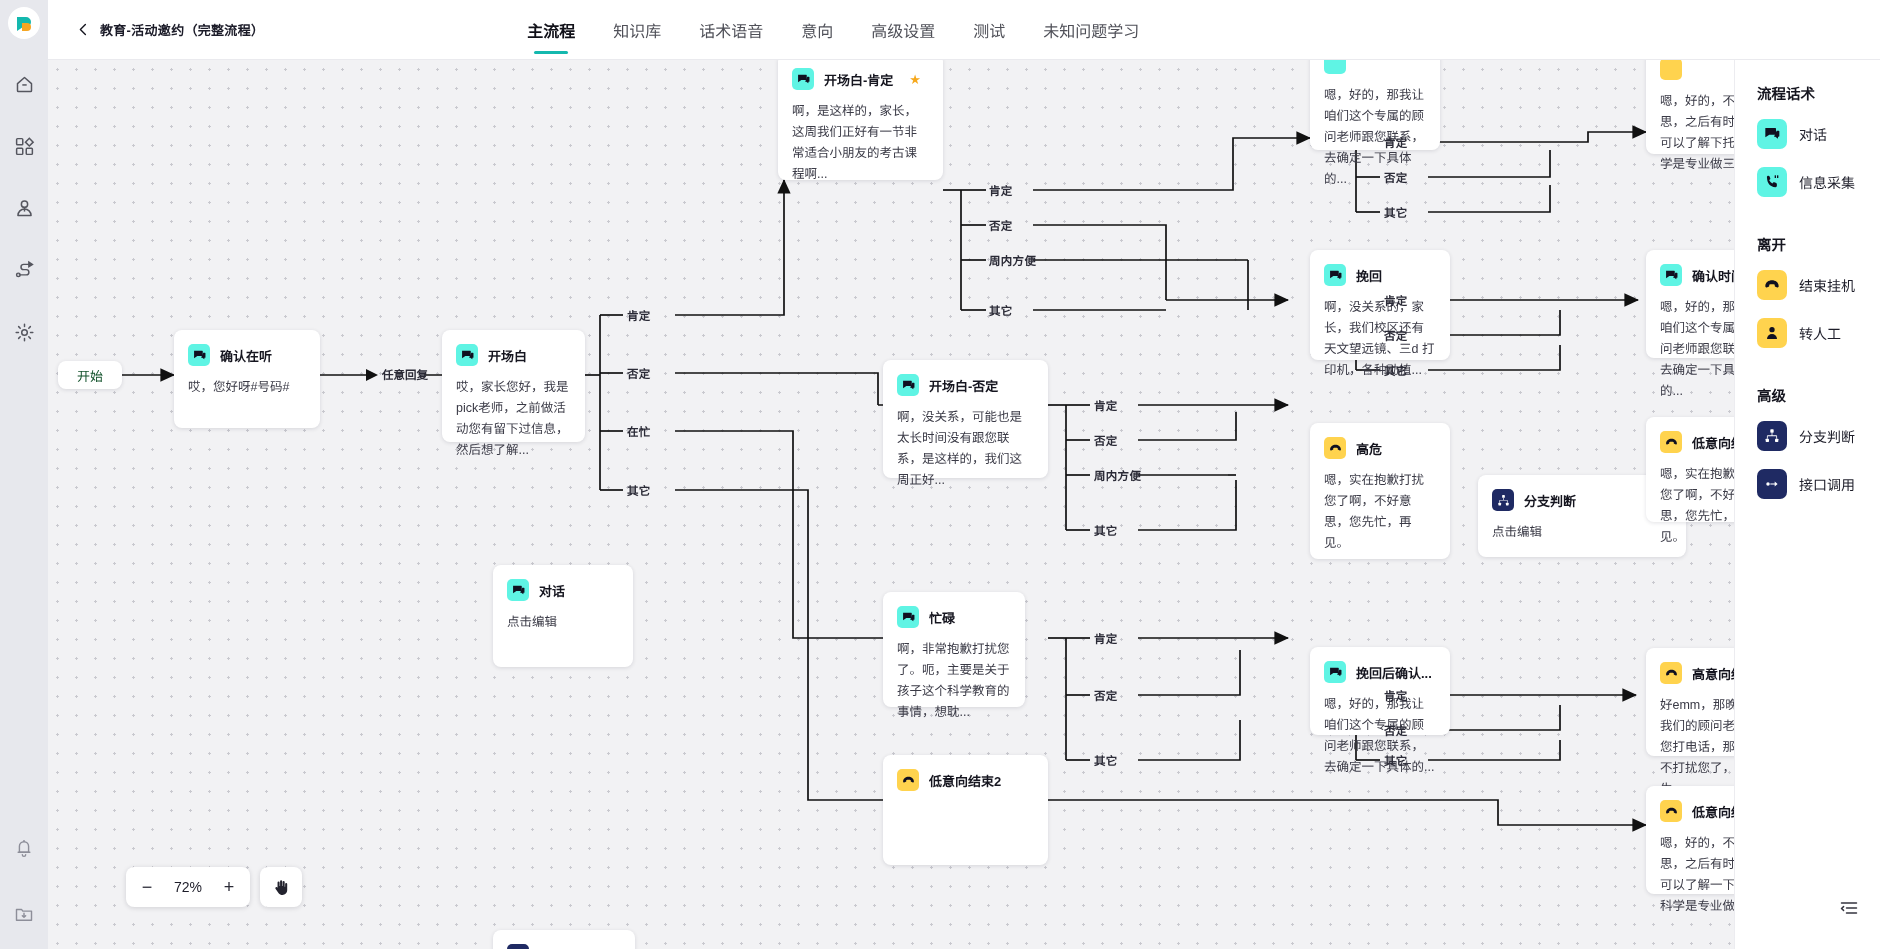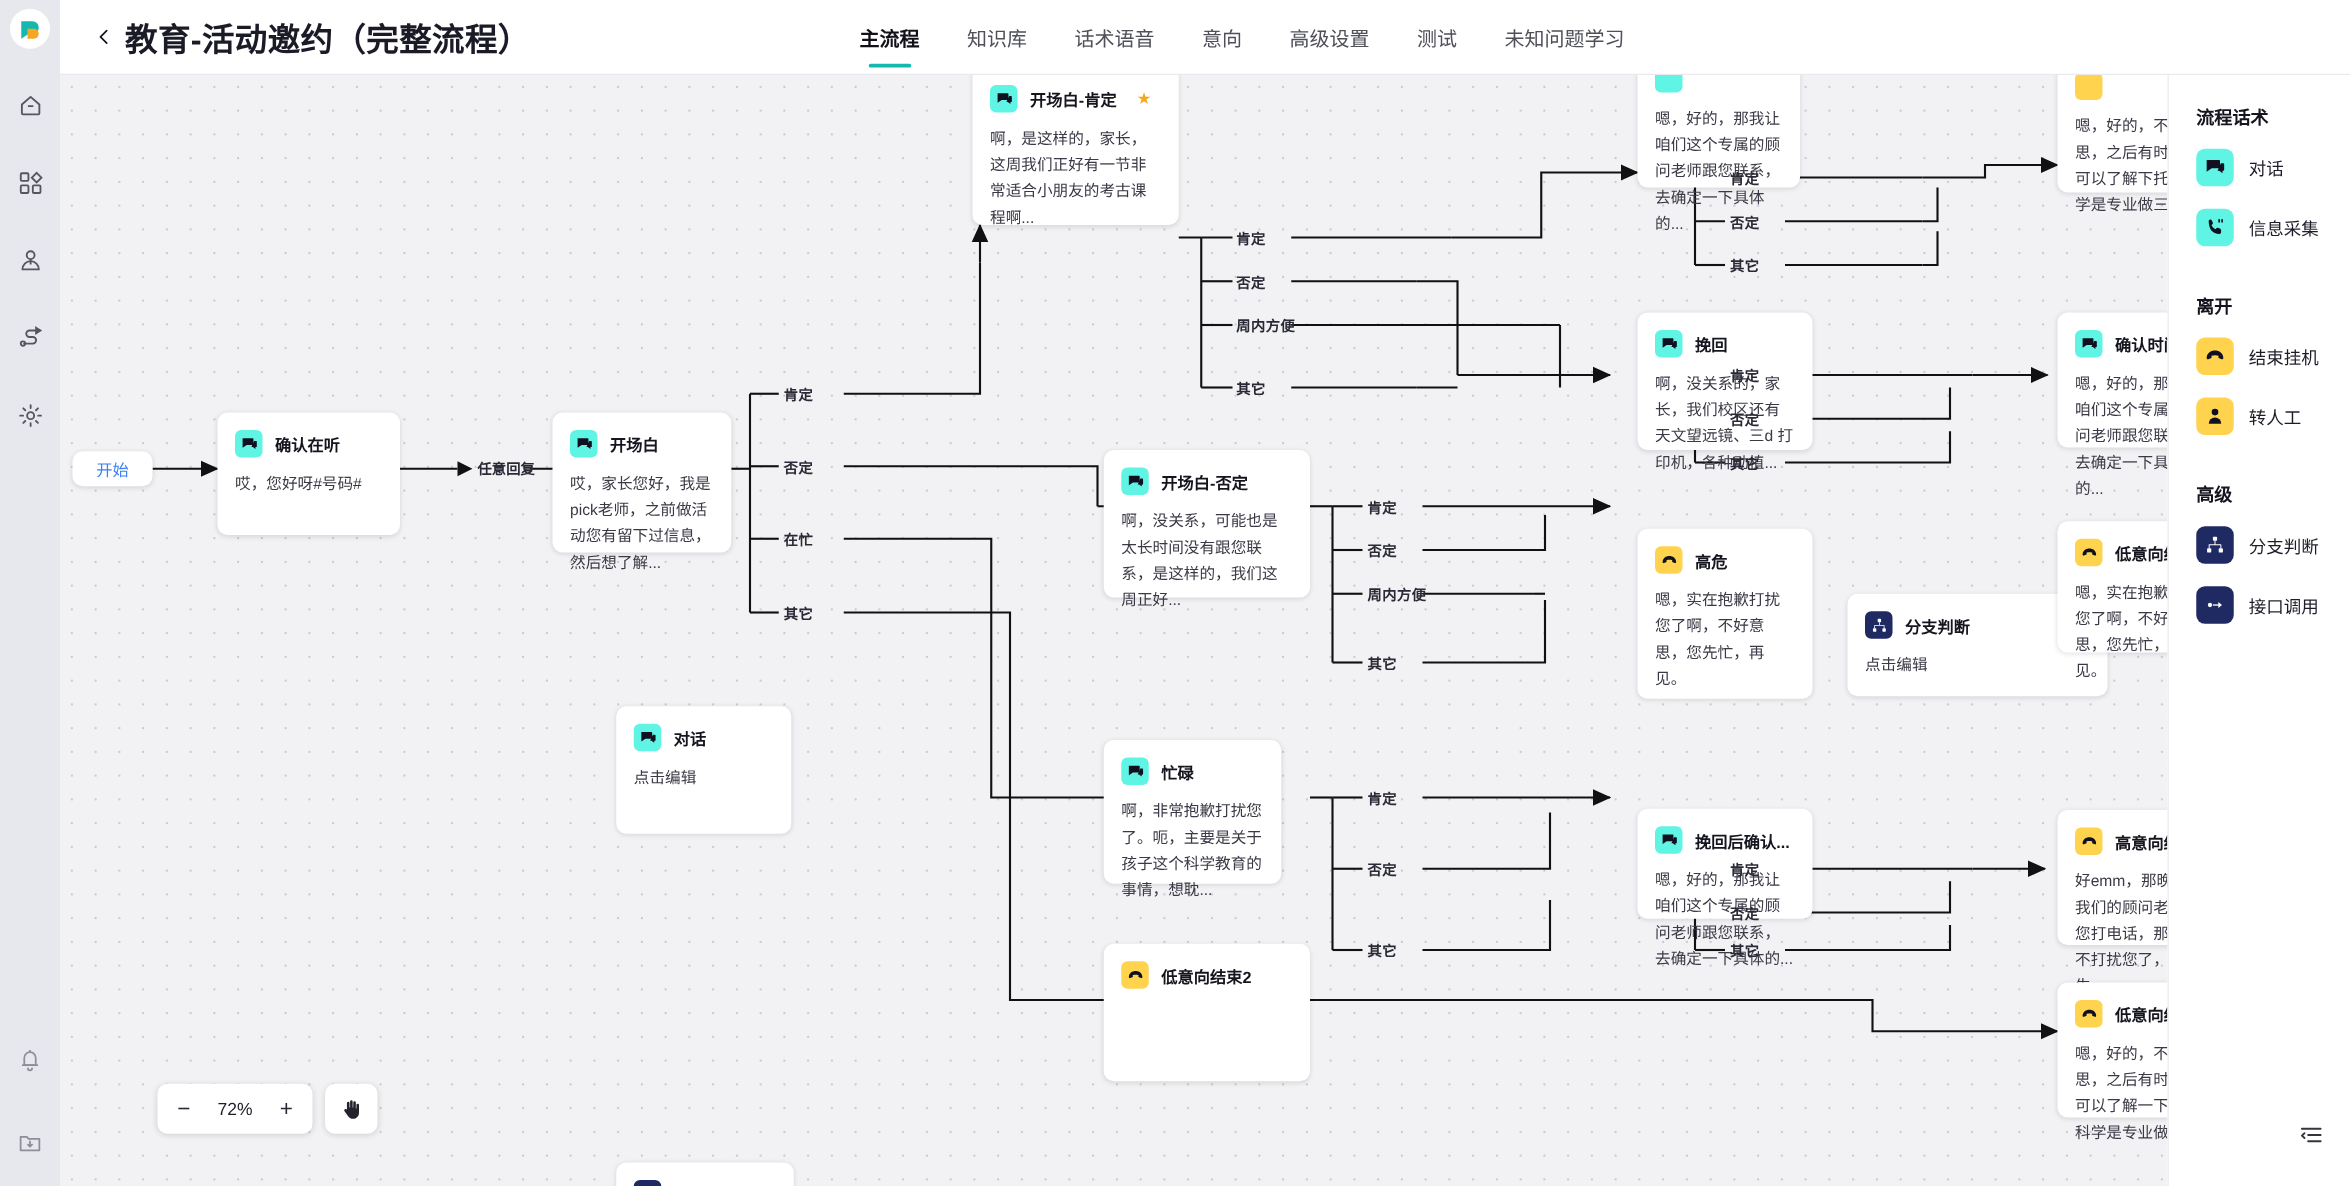--- a/index.html
+++ b/index.html
@@ -37,21 +37,21 @@
   .topbar {
     position: absolute; left: 48px; top: 0; width: 1832px; height: 60px;
     background: #ffffff; border-bottom: 1px solid #eaeaee;
     display: flex; align-items: center;
   }
   .back-btn {
     width: 26px; height: 34px; margin-left: 22px; display: flex;
     align-items: center; justify-content: center; cursor: pointer; color: #1b1b28;
   }
   .title {
-    font-size: 26px; font-weight: 700; letter-spacing: .3px; margin-left: 4px; white-space: nowrap;
+    font-size: 13px; font-weight: 700; letter-spacing: .3px; margin-left: 4px; white-space: nowrap;
   }
   .tabs { display: flex; align-items: center; gap: 38px; margin-left: 263px; height: 60px; justify-content: space-between; }
   .tab {
     position: relative; font-size: 16px; color: #4f5058; cursor: pointer;
     height: 60px; display: flex; align-items: center; white-space: nowrap;
   }
   .tab.active { color: #111119; font-weight: 700; }
   .tab.active::after {
     content: ""; position: absolute; left: 50%; transform: translateX(-50%);
     bottom: 6px; width: 34px; height: 3px; border-radius: 2px; background: #14b8ae;
@@ -84,21 +84,21 @@
   .ico-branch { background: #1f2a63; }
   .ico-api { background: #1f2a63; }
   .node-title { font-size: 13px; font-weight: 700; color: #15151f; white-space: nowrap; }
   .star { color: #f6a81c; font-size: 13px; margin-left: 6px; }
   .node-body {
     margin-top: 11px; font-size: 12.5px; line-height: 1.68; color: #3a3a46;
     overflow: hidden;
   }
   .node.start {
     display: flex; align-items: center; justify-content: center;
-    font-size: 13px; color: #3b82f6; padding: 0; text-align: center;
+    font-size: 13px; color: #14532d; padding: 0; text-align: center;
   }
 
   .branch-label {
     position: absolute; font-size: 11.5px; font-weight: 700; color: #2a2a36;
     background: transparent; white-space: nowrap; letter-spacing: .3px;
   }
   .edge-label {
     position: absolute; font-size: 11.5px; font-weight: 700; color: #2a2a36;
     white-space: nowrap;
   }

